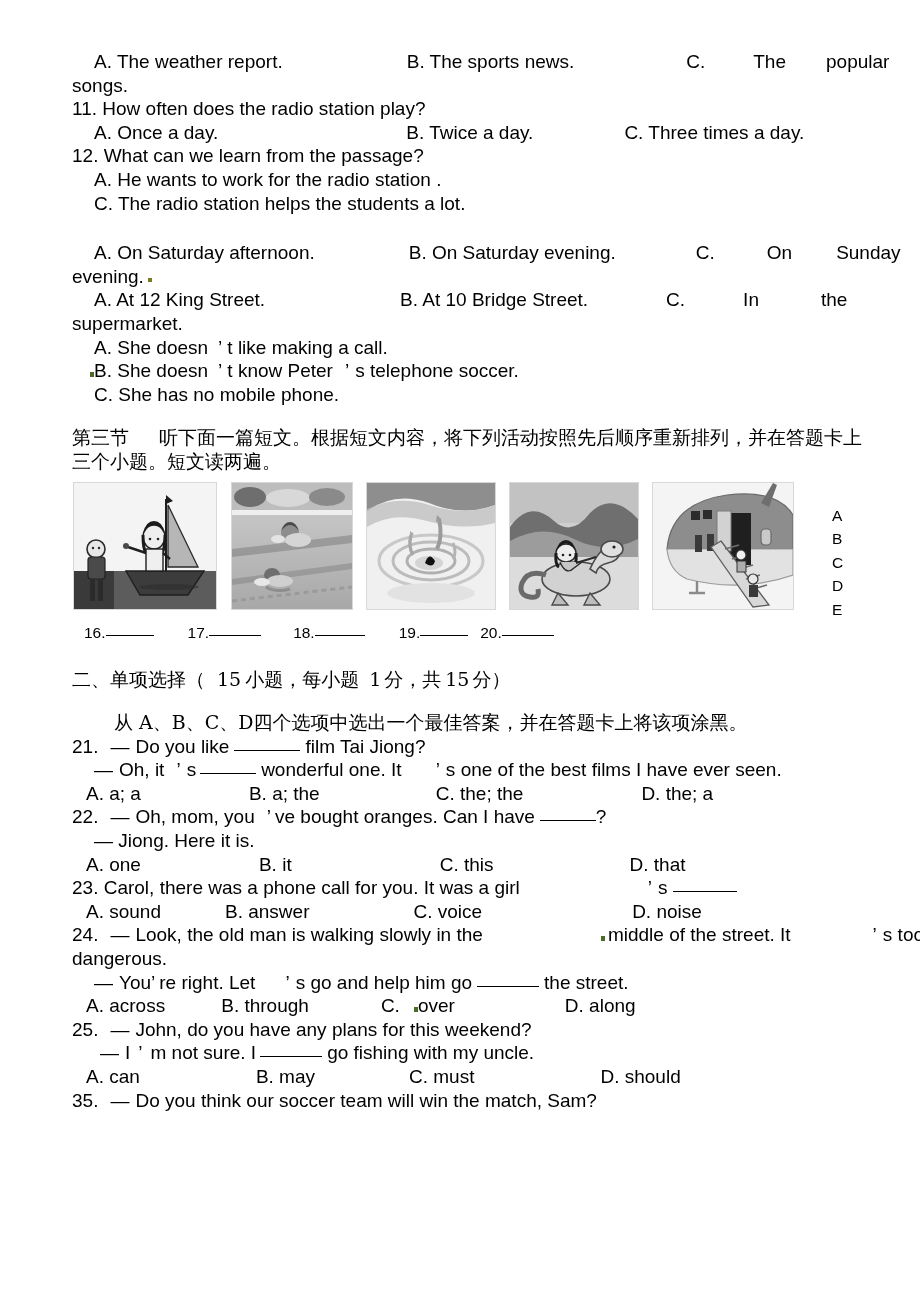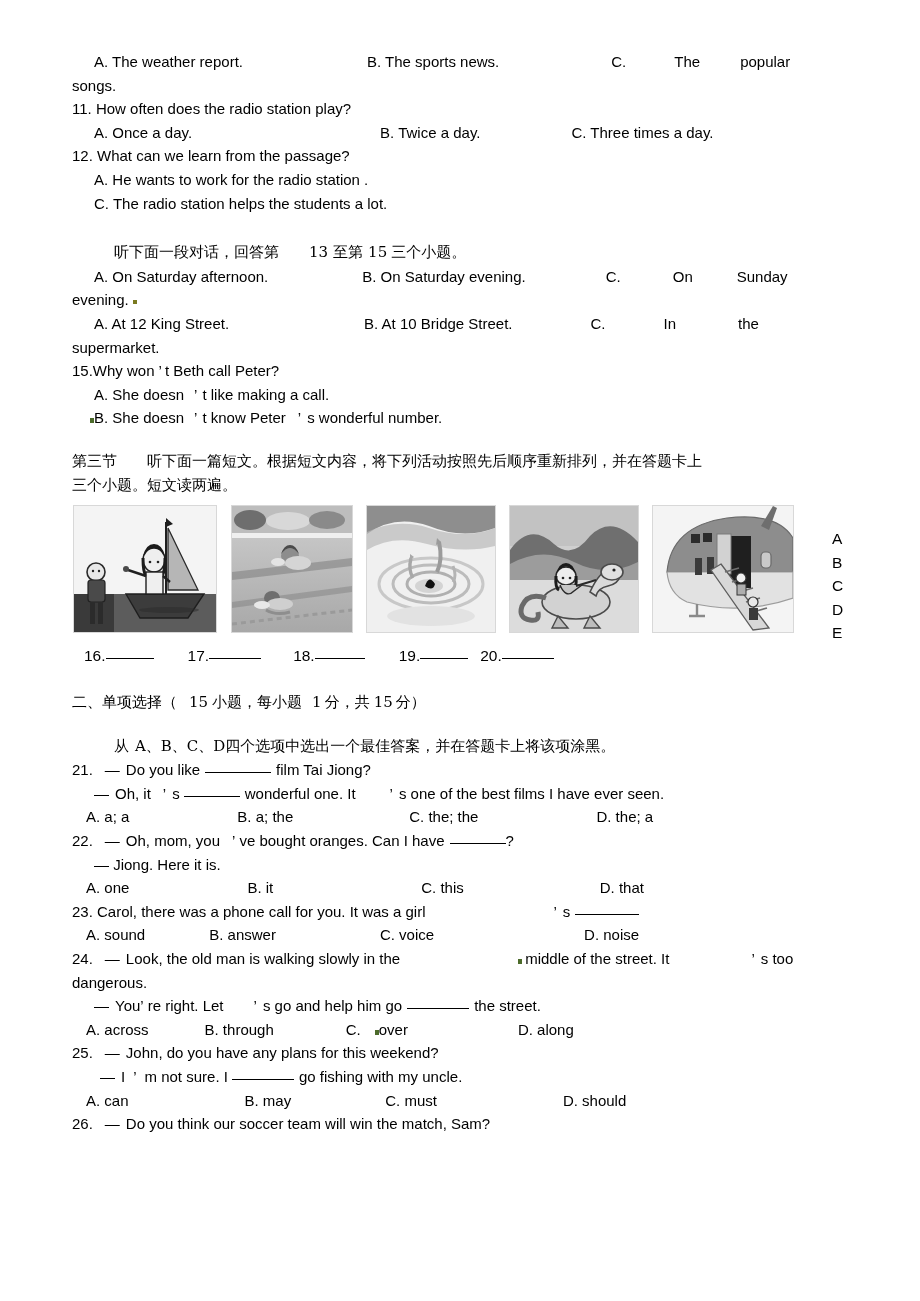--- a/index.html
+++ b/index.html
@@ -29,21 +29,21 @@
     width: 786px;
   }
   .ind1 { padding-left: 22px; }
   .zh-serif {
     font-family: "DejaVu Serif", "Liberation Serif", serif;
     font-size: 15px;
     line-height: 23.6px;
   }
   .row {
     display: block;
-    font-size: 15px;
+    font-size: 19px;
     line-height: 23.6px;
     white-space: pre;
   }
   .gap { display: inline-block; }
   .blank {
     display: inline-block;
     border-bottom: 1px solid #000;
     vertical-align: 2px;
   }
   .spacer-md { height: 20px; }
@@ -102,31 +102,30 @@
 
   <div class="row">11. How often does the radio station play?</div>
   <div class="row"><span class="gap" style="width:22px"></span><span>A. Once a day.</span><span class="gap" style="width:188px"></span><span>B. Twice a day.</span><span class="gap" style="width:91px"></span><span>C. Three times a day.</span></div>
 
   <div class="row">12. What can we learn from the passage?</div>
   <div class="row ind1">A. He wants to work for the radio station .</div>
   <div class="row ind1">C. The radio station helps the students a lot.</div>
 
   <div class="spacer-lg"></div>
 
-  <div class="row zh-serif"><span class="gap" style="width:42px"></span><span>听下面一段对话，回答第</span><span class="gap" style="width:30px"></span><span>13</span><span class="gap" style="width:5px"></span><span>至第</span><span class="gap" style="width:5px"></span><span>15</span><span class="gap" style="width:4px"></span><span>三个小题。</span></div>
 
   <div class="row"><span class="gap" style="width:22px"></span><span>A. On Saturday afternoon.</span><span class="gap" style="width:94px"></span><span>B. On Saturday evening.</span><span class="gap" style="width:80px"></span><span>C.</span><span class="gap" style="width:52px"></span><span>On</span><span class="gap" style="width:44px"></span><span>Sunday</span></div>
   <div class="row"><span>evening.</span><span class="gap" style="width:4px"></span><span class="dot"></span></div>
 
   <div class="row"><span class="gap" style="width:22px"></span><span>A. At 12 King Street.</span><span class="gap" style="width:135px"></span><span>B. At 10 Bridge Street.</span><span class="gap" style="width:78px"></span><span>C.</span><span class="gap" style="width:58px"></span><span>In</span><span class="gap" style="width:62px"></span><span>the</span></div>
   <div class="row">supermarket.</div>
 
-  <div class="row"><span>15.Why won</span><span class="gap" style="width:4px"></span><span>’</span><span class="gap" style="width:3px"></span><span>t Beth call Peter?</span></div>
   <div class="row"><span class="gap" style="width:22px"></span><span>A. She doesn</span><span class="gap" style="width:10px"></span><span>’</span><span class="gap" style="width:5px"></span><span>t like making a call.</span></div>
-  <div class="row"><span class="gap" style="width:18px"></span><span class="dot2"></span><span>B. She doesn</span><span class="gap" style="width:10px"></span><span>’</span><span class="gap" style="width:5px"></span><span>t know Peter</span><span class="gap" style="width:12px"></span><span>’</span><span class="gap" style="width:6px"></span><span>s wonderful number.</span></div>
+  <div class="row"><span class="gap" style="width:18px"></span><span class="dot2"></span><span>B. She doesn</span><span class="gap" style="width:10px"></span><span>’</span><span class="gap" style="width:5px"></span><span>t know Peter</span><span class="gap" style="width:12px"></span><span>’</span><span class="gap" style="width:6px"></span><span>s telephone soccer.</span></div>
+  <div class="row ind1">C. She has no mobile phone.</div>
 
   <div class="spacer-md"></div>
 
   <div class="row zh-serif"><span>第三节</span><span class="gap" style="width:30px"></span><span>听下面一篇短文。根据短文内容，将下列活动按照先后顺序重新排列，并在答题卡上</span></div>
   <div class="row zh-serif">三个小题。短文读两遍。</div>
 
   <div class="strip">
 
     <div class="pic" style="left:1px; width:142px;">
       <svg width="142" height="126" viewBox="0 0 142 126">
@@ -307,16 +306,16 @@
 
   <div class="row"><span>24.</span><span class="gap" style="width:12px"></span><span>—</span><span class="gap" style="width:6px"></span><span>Look, the old man is walking slowly in the</span><span class="gap" style="width:118px"></span><span class="dot2"></span><span class="gap" style="width:3px"></span><span>middle of the street. It</span><span class="gap" style="width:82px"></span><span>’</span><span class="gap" style="width:6px"></span><span>s too</span></div>
   <div class="row">dangerous.</div>
   <div class="row"><span class="gap" style="width:22px"></span><span>—</span><span class="gap" style="width:6px"></span><span>You</span><span>’</span><span class="gap" style="width:4px"></span><span>re right. Let</span><span class="gap" style="width:30px"></span><span>’</span><span class="gap" style="width:6px"></span><span>s go and help him go</span><span class="gap" style="width:5px"></span><span class="blank" style="width:62px"></span><span class="gap" style="width:5px"></span><span>the street.</span></div>
   <div class="row"><span class="gap" style="width:14px"></span><span>A. across</span><span class="gap" style="width:56px"></span><span>B. through</span><span class="gap" style="width:72px"></span><span>C.</span><span class="gap" style="width:14px"></span><span class="dot2"></span><span>over</span><span class="gap" style="width:110px"></span><span>D. along</span></div>
 
   <div class="row"><span>25.</span><span class="gap" style="width:12px"></span><span>—</span><span class="gap" style="width:6px"></span><span>John, do you have any plans for this weekend?</span></div>
   <div class="row"><span class="gap" style="width:28px"></span><span>—</span><span class="gap" style="width:6px"></span><span>I</span><span class="gap" style="width:8px"></span><span>’</span><span class="gap" style="width:8px"></span><span>m not sure. I</span><span class="gap" style="width:4px"></span><span class="blank" style="width:62px"></span><span class="gap" style="width:5px"></span><span>go fishing with my uncle.</span></div>
   <div class="row"><span class="gap" style="width:14px"></span><span>A. can</span><span class="gap" style="width:116px"></span><span>B. may</span><span class="gap" style="width:94px"></span><span>C. must</span><span class="gap" style="width:126px"></span><span>D. should</span></div>
 
-  <div class="row"><span>26.</span><span class="gap" style="width:12px"></span><span>—</span><span class="gap" style="width:6px"></span><span>Do you think our soccer team will win the match, Sam?</span></div>
+  <div class="row"><span>35.</span><span class="gap" style="width:12px"></span><span>—</span><span class="gap" style="width:6px"></span><span>Do you think our soccer team will win the match, Sam?</span></div>
 
 </div>
 </div>
 
 </body></html>

